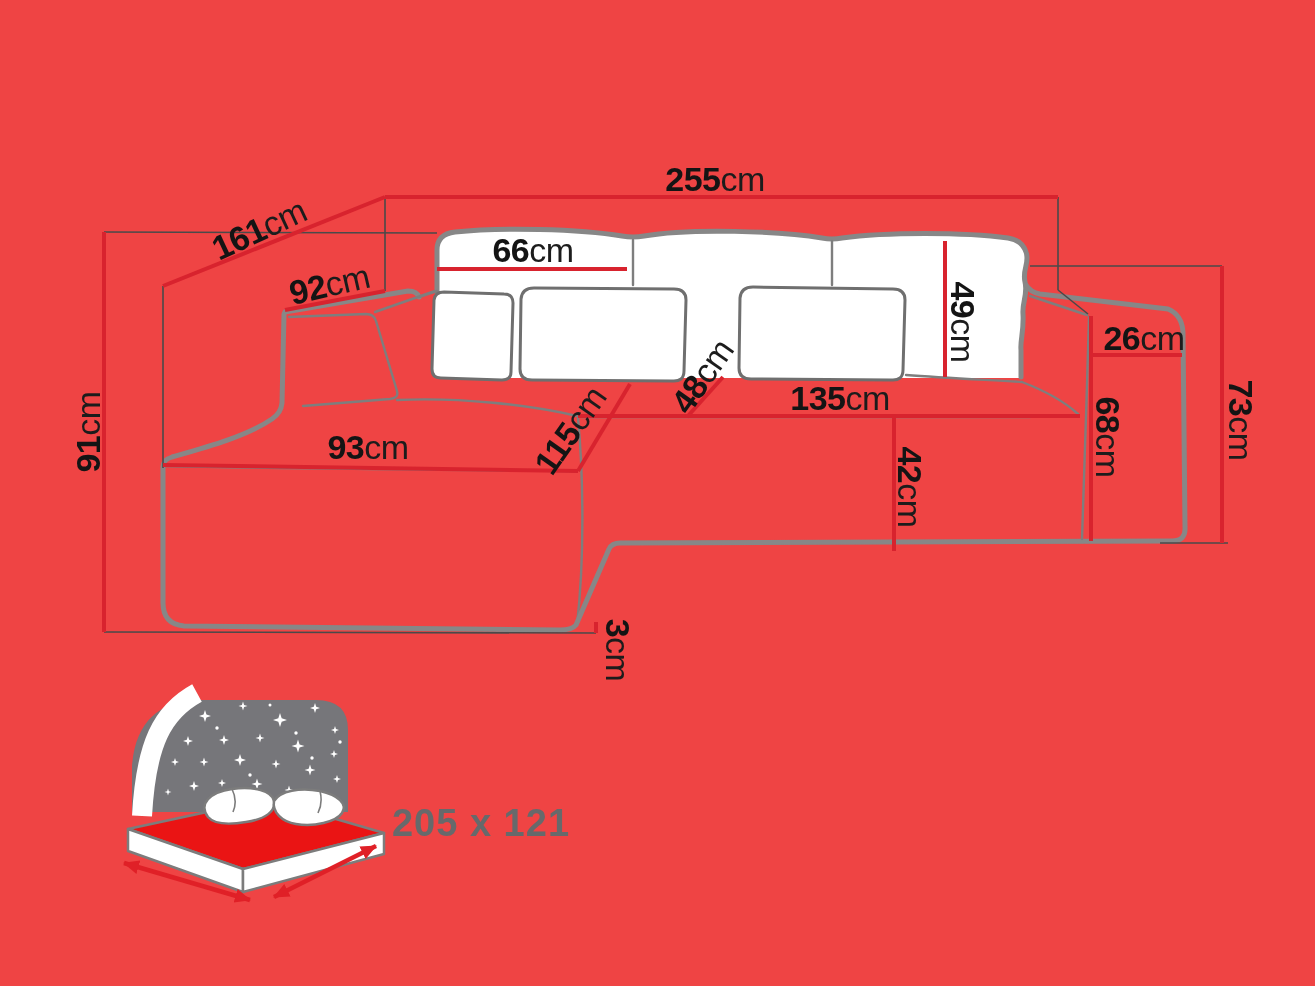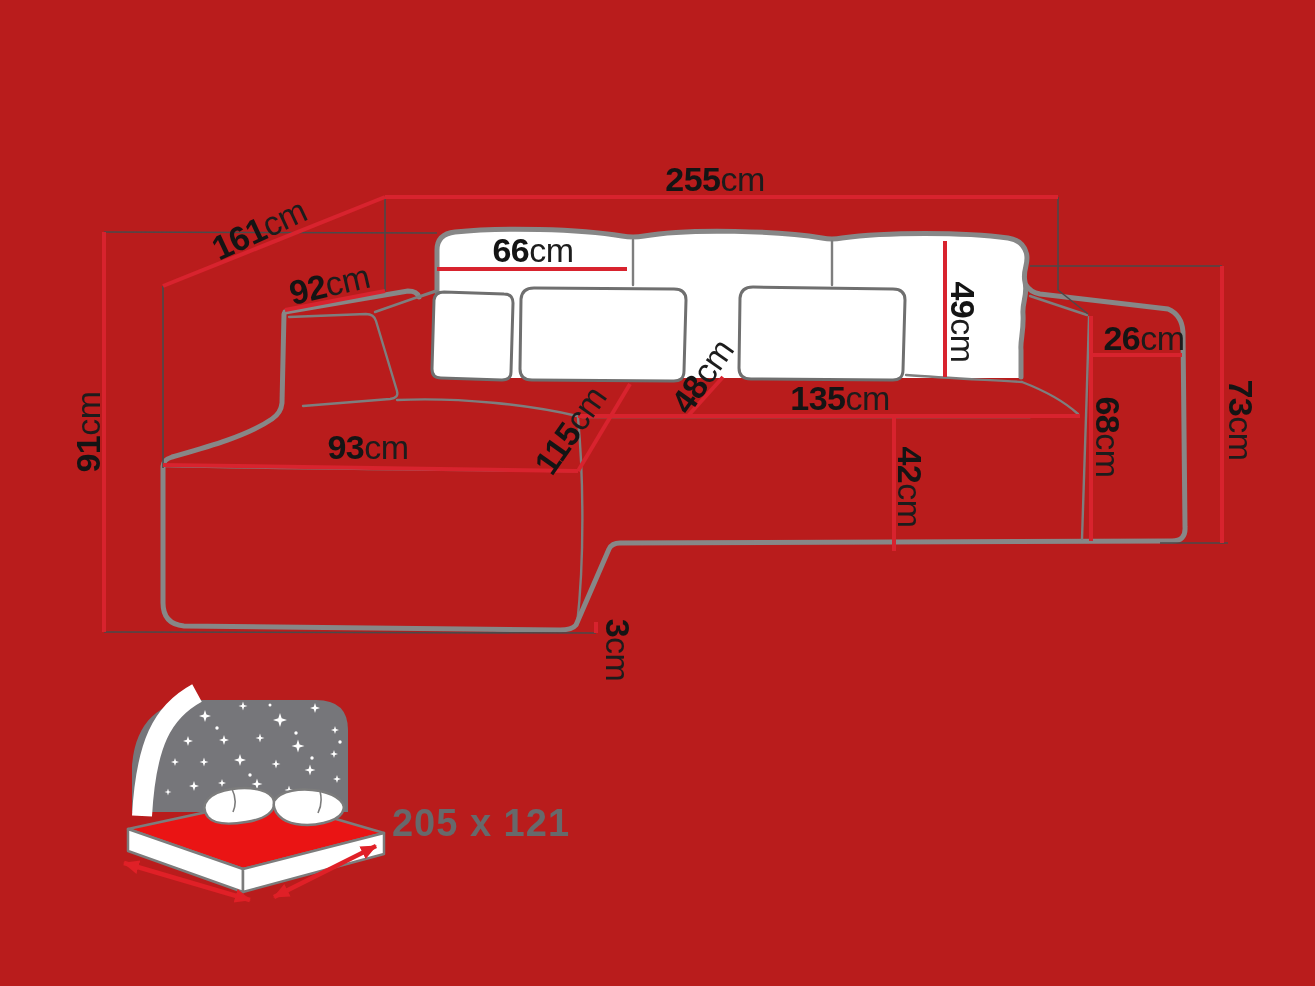--- a/index.html
+++ b/index.html
@@ -1,16 +1,16 @@
 <!DOCTYPE html>
 <html><head>
 <meta charset="utf-8">
 <style>
   html,body{margin:0;padding:0;background:#ffffff;}
-  #stage{position:relative;width:1315px;height:986px;background:#b91c1c;overflow:hidden;
+  #stage{position:relative;width:1315px;height:986px;background:#ef4444;overflow:hidden;
          font-family:"Liberation Sans",sans-serif;}
   svg{position:absolute;top:0;left:0;}
   .dim{font-family:"Liberation Sans",sans-serif;font-size:34px;fill:#141414;letter-spacing:-0.5px;}
   .dim .num{font-weight:bold;}
   .dim .unit{font-weight:normal;fill:#1c1c1c;}
   .sleep-label{font-family:"Liberation Sans",sans-serif;font-size:38px;font-weight:bold;
                fill:#67696b;letter-spacing:1px;}
   .outline-thick{stroke:#878787;stroke-width:5;fill:none;stroke-linecap:round;stroke-linejoin:round;}
   .outline-thin{stroke:#7e7e7e;stroke-width:2.4;fill:none;stroke-linecap:round;stroke-linejoin:round;}
   .pillow{stroke:#6f6f6f;stroke-width:3;fill:#ffffff;stroke-linejoin:round;}

